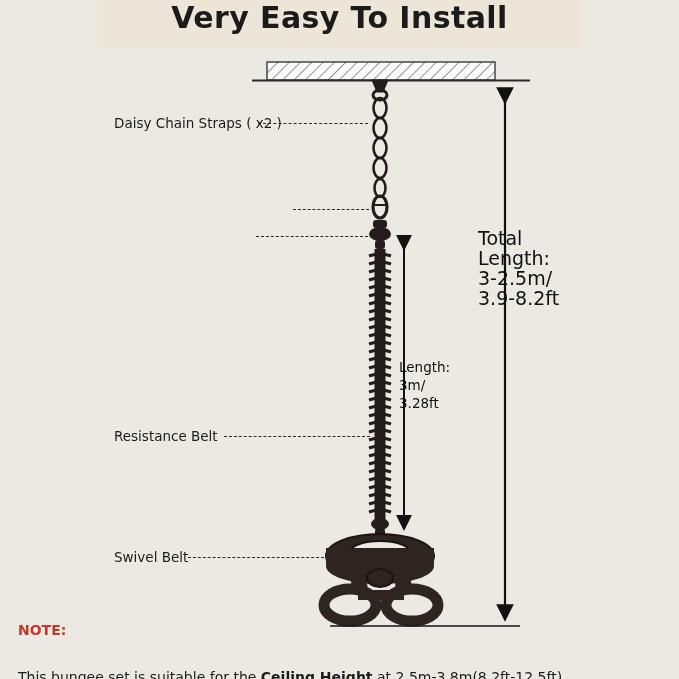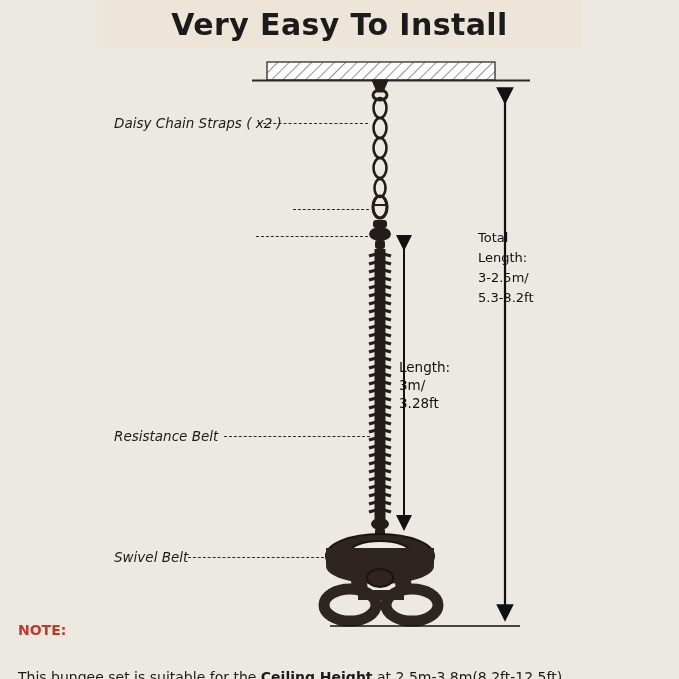--- a/index.html
+++ b/index.html
@@ -22,54 +22,53 @@
 
   
   .title-banner {
     position: absolute;
     left: 97px;
     top: 0px;
     width: 485px;
     height: 48px;
     background: #ece5d8;
     display: flex;
-    align-items: center;
+    align-items: flex-start;
     justify-content: center;
   }
   .title-text {
     font-size: 30px;
     font-weight: bold;
     color: #1b1b1b;
     letter-spacing: 0.4px;
     font-family: "DejaVu Sans", sans-serif;
   }
 
   
   .label {
     position: absolute;
     font-size: 13.5px;
     color: #1b1b1b;
     white-space: nowrap;
     font-family: "DejaVu Sans", sans-serif;
-    font-style: italic;
   }
 
   
   .leader {
     position: absolute;
     height: 0;
     border-top: 1.5px dashed #2a2a2a;
   }
 
   
   .total-block {
     position: absolute;
     left: 478px;
     top: 228px;
-    font-size: 13px;
+    font-size: 19px;
     line-height: 20px;
     color: #101010;
     font-family: "DejaVu Sans", sans-serif;
   }
   .len-block {
     position: absolute;
     left: 399px;
     top: 358px;
     font-size: 13.5px;
     line-height: 18px;
@@ -234,21 +233,21 @@
   <div class="leader" style="left:188px; top:557px; width:136px;"></div>
 
   <div class="label" style="left:114px; top:115px;">Daisy Chain Straps ( x2 )</div>
   <div class="label" style="left:114px; top:428px;">Resistance Belt</div>
   <div class="label" style="left:114px; top:549px;">Swivel Belt</div>
 
   <div class="total-block">
     <div>Total</div>
     <div>Length:</div>
     <div>3-2.5m/</div>
-    <div>5.3-8.2ft</div>
+    <div>3.9-8.2ft</div>
   </div>
 
   <div class="len-block">
     <div>Length:</div>
     <div>3m/</div>
     <div>3.28ft</div>
   </div>
 
   <div class="note-title">NOTE:</div>
   <div class="note-body">

